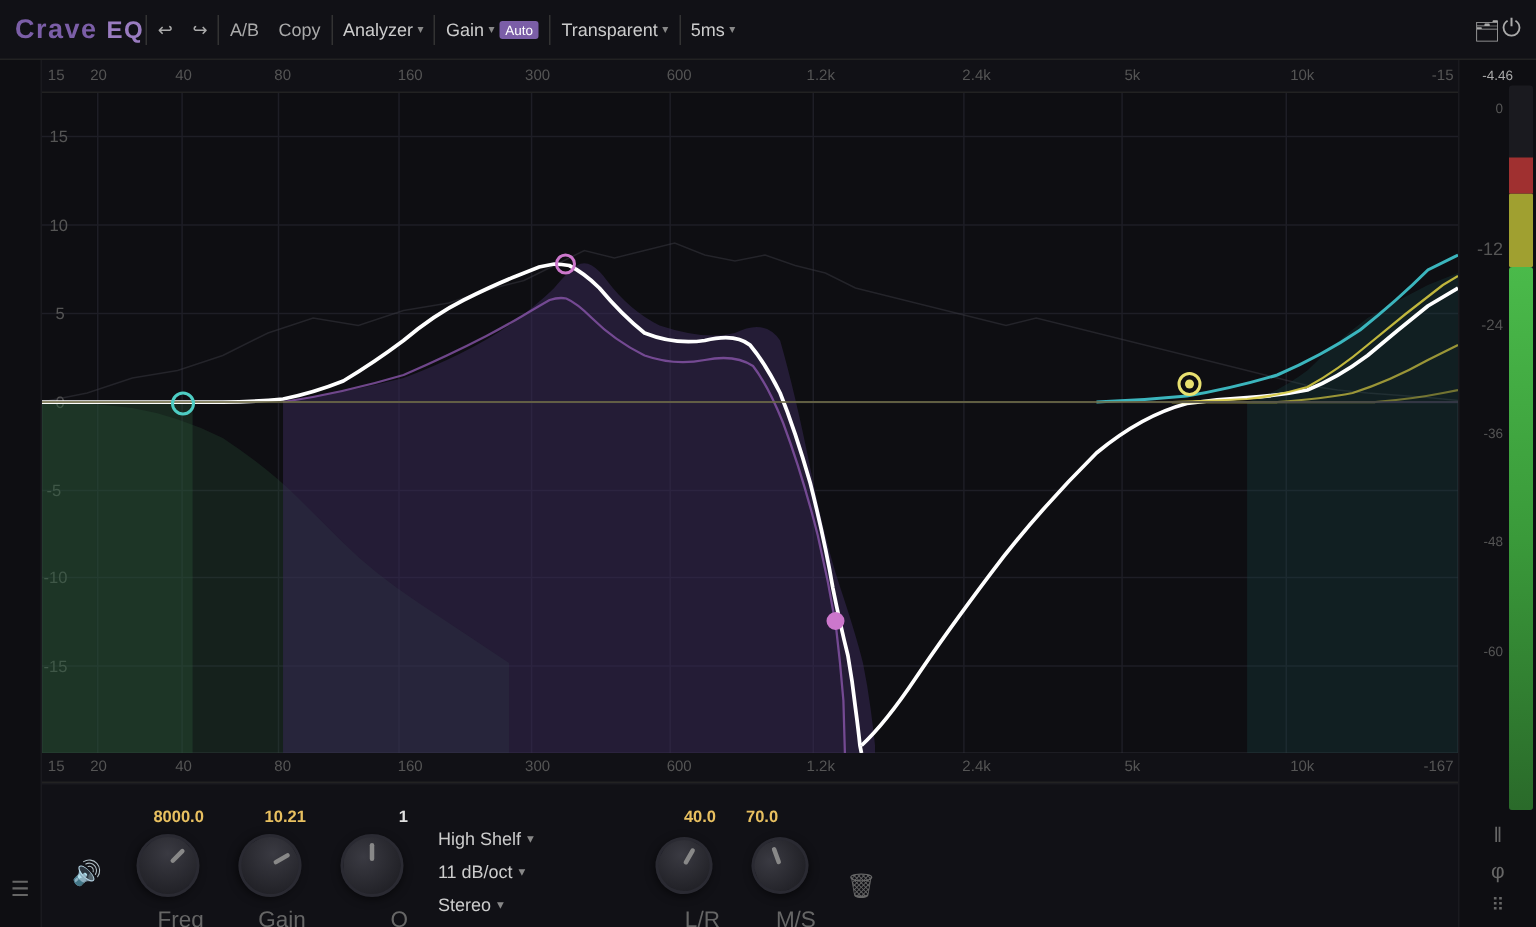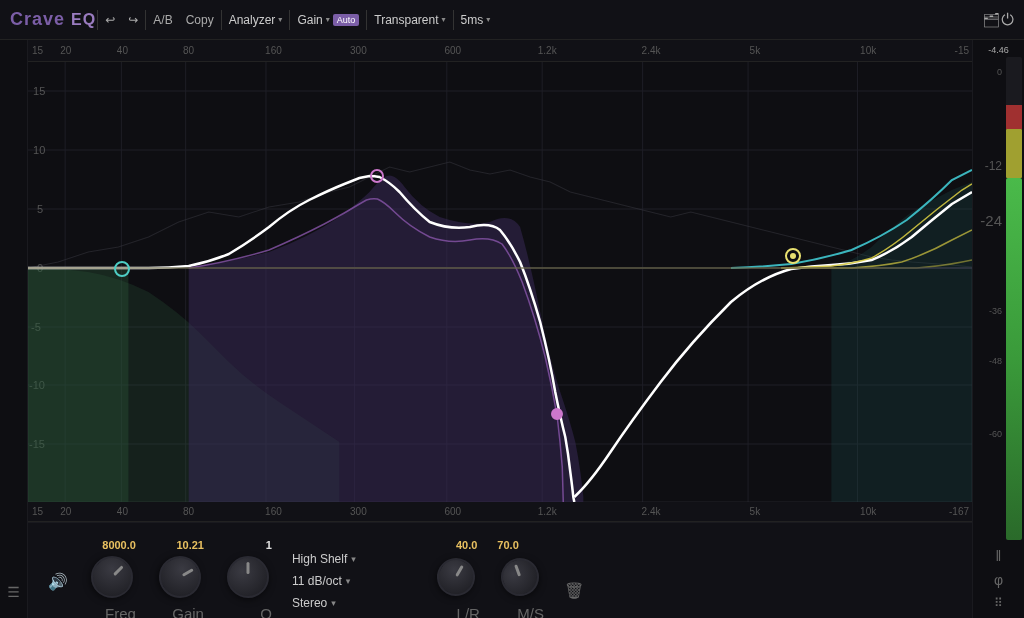--- a/index.html
+++ b/index.html
@@ -540,22 +540,22 @@
   </div>
 
   <div class="right-strip">
 
     <div style="font-size:9px;color:#aaa;margin-bottom:2px;">-4.46</div>
 
     <div style="position:relative;flex:1;width:100%;">
 
       <span style="position:absolute;right:22px;top:2%;font-size:9px;color:#555;">0</span>
       <span style="position:absolute;right:22px;top:17%;font-size:12px;color:#555;margin-top:20px;">-12</span>
-      <span style="position:absolute;right:22px;top:32%;font-size:15px;color:#555;">-24</span>
-      <span style="position:absolute;right:22px;top:47%;font-size:9px;color:#555;margin-top:22px;">-36</span>
+      <span style="position:absolute;right:22px;top:32%;font-size:10px;color:#555;">-24</span>
+      <span style="position:absolute;right:22px;top:47%;font-size:9px;color:#555;">-36</span>
       <span style="position:absolute;right:22px;top:62%;font-size:9px;color:#555;">-48</span>
       <span style="position:absolute;right:22px;top:77%;font-size:9px;color:#555;margin-left:24px;">-60</span>
 
       <div style="position:absolute;right:2px;top:0;width:16px;height:100%;background:#1a1a1f;border-radius:2px;"></div>
 
       <div style="position:absolute;right:2px;bottom:0;width:16px;height:75%;background:linear-gradient(to top,#2a6a2a,#3a9a3a,#4aba4a);border-radius:2px;"></div>
 
       <div style="position:absolute;right:2px;bottom:75%;width:16px;height:10%;background:#a0a030;border-radius:1px;"></div>
 
       <div style="position:absolute;right:2px;bottom:85%;width:16px;height:5%;background:#a03030;"></div>

